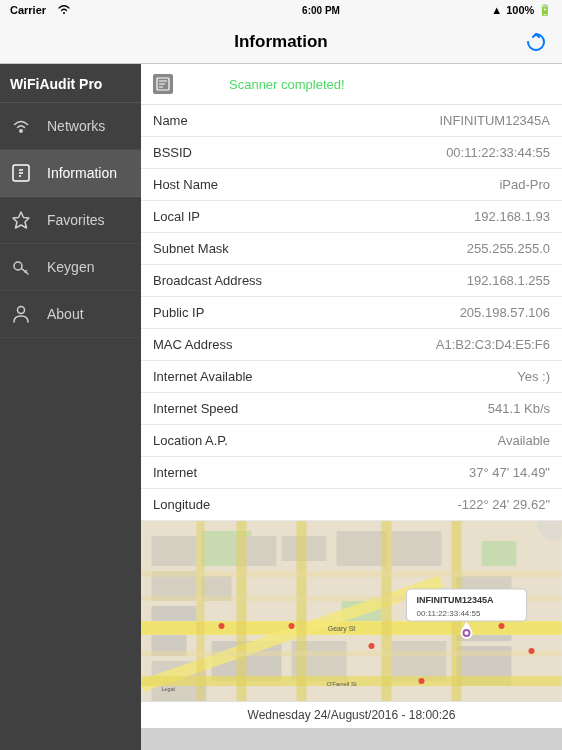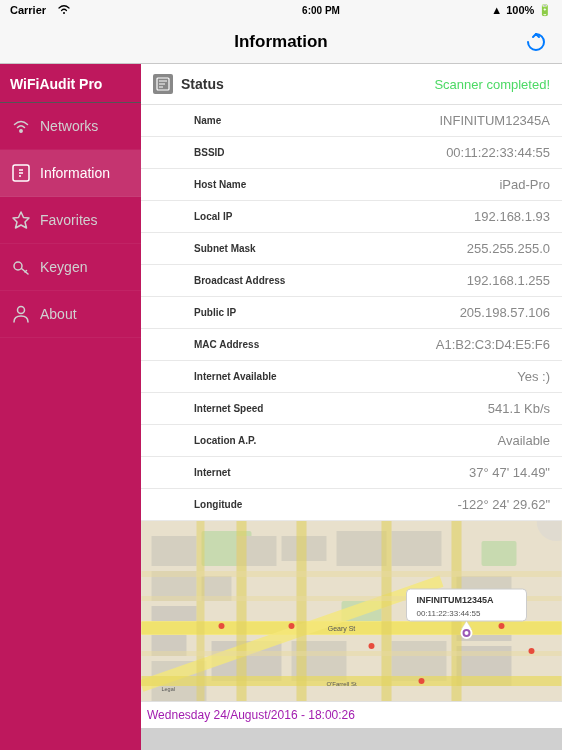--- a/index.html
+++ b/index.html
@@ -60,42 +60,42 @@
     
     .main-layout {
       display: flex;
       flex: 1;
       overflow: hidden;
     }
 
     
     .sidebar {
       width: 141px;
-      background: #be185d;
+      background: #404040;
       flex-shrink: 0;
       display: flex;
       flex-direction: column;
       overflow: hidden;
     }
     .sidebar-app-title {
       color: #fff;
       font-size: 14px;
       font-weight: 600;
       padding: 12px 10px 10px;
       border-bottom: 1px solid #555;
     }
     .sidebar-item {
       display: flex;
       align-items: center;
       padding: 12px 10px;
       color: #d0d0d0;
       font-size: 14px;
       border-bottom: 1px solid rgba(255,255,255,0.05);
       cursor: pointer;
-      gap: 8px;
+      gap: 15px;
     }
     .sidebar-item.active {
       background: rgba(255,255,255,0.12);
       color: #fff;
     }
     .sidebar-icon {
       width: 22px;
       height: 22px;
       display: flex;
       align-items: center;
@@ -145,47 +145,47 @@
     
     .info-table { width: 100%; }
     .info-row {
       display: flex;
       align-items: center;
       padding: 7px 12px;
       border-bottom: 1px solid #e8e8e8;
       min-height: 32px;
     }
     .info-row-key {
-      font-size: 10px;
-      font-weight: 700;
+      font-size: 13px;
+      font-weight: 400;
       color: #333;
       width: 140px;
       flex-shrink: 0;
-      margin-left: 41px;
     }
     .info-row-val {
       font-size: 13px;
       color: #888;
       flex: 1;
       text-align: right;
     }
 
     
     .map-area {
       flex: 1;
       min-height: 180px;
       position: relative;
       overflow: hidden;
       background: #e8e4d9;
     }
 
     
     .footer-timestamp {
+      text-align: center;
       padding: 6px;
-      color: #a21caf;
+      color: #404040;
       font-size: 12px;
       background: #fff;
       border-top: 1px solid #e0e0e0;
     }
 
     
     .bottom-area {
       background: #d0d0d0;
       flex: 1;
       min-height: 60px;
@@ -287,21 +287,20 @@
 
     <div class="status-banner">
       <div class="status-banner-icon">
         <svg width="14" height="14" viewBox="0 0 14 14" fill="none">
           <rect x="1" y="1" width="12" height="12" rx="1" stroke="#fff" stroke-width="1.2" fill="none"></rect>
           <line x1="3" y1="4" x2="11" y2="4" stroke="#fff" stroke-width="1"></line>
           <line x1="3" y1="7" x2="9" y2="7" stroke="#fff" stroke-width="1"></line>
           <line x1="3" y1="10" x2="7" y2="10" stroke="#fff" stroke-width="1"></line>
         </svg>
       </div>
-      <span class="status-label">Status</span>
       <span class="status-value-green">Scanner completed!</span>
     </div>
 
     <div class="info-table">
 
       <div class="info-row">
         <span class="info-row-key">Name</span>
         <span class="info-row-val">INFINITUM12345A</span>
       </div>
       <div class="info-row">

